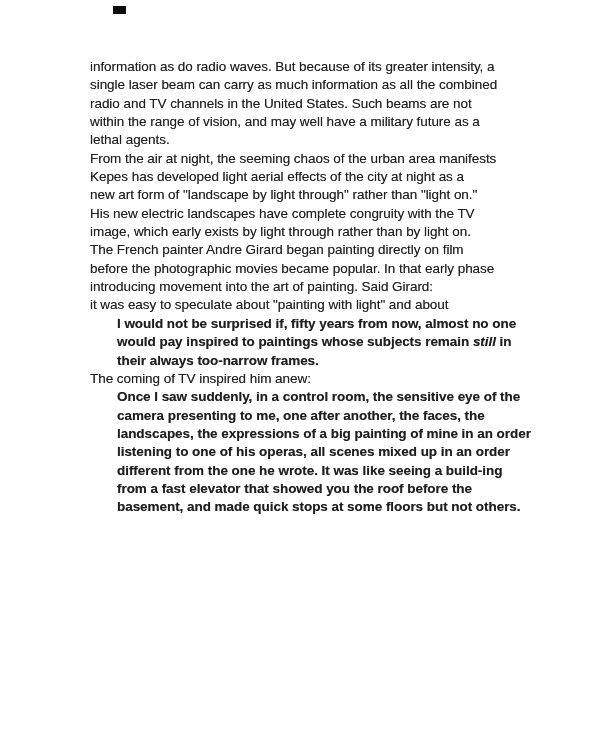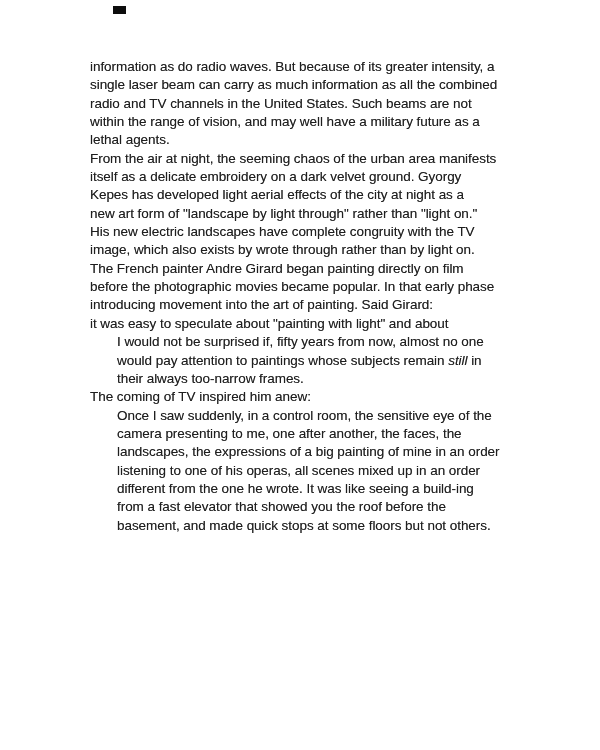--- a/index.html
+++ b/index.html
@@ -33,48 +33,48 @@
     letter-spacing: -0.05px;
     text-shadow: 0 0 0.5px rgba(35,35,35,0.55);
   }
   .line {
     height: 18.35px;
     line-height: 18.35px;
     white-space: nowrap;
   }
   .line.indent {
     padding-left: 27px;
+    font-weight: bold;
   }
   .it {
     font-style: italic;
   }
 </style>
 </head>
 <body>
 
 <div class="page">
   <div class="scan-artifact"></div>
   <div class="text-block" id="text-block">
       <div class="line"><span>information as do radio waves. But because of its greater intensity, a</span></div>
       <div class="line"><span>single laser beam can carry as much information as all the combined</span></div>
       <div class="line"><span>radio and TV channels in the United States. Such beams are not</span></div>
       <div class="line"><span>within the range of vision, and may well have a military future as a</span></div>
       <div class="line"><span>lethal agents.</span></div>
       <div class="line"><span>From the air at night, the seeming chaos of the urban area manifests</span></div>
-      <div class="line"><span>itself as a delicate embroidery on a dark velvet ground. Gyorgy</span></div>
       <div class="line"><span>Kepes has developed light aerial effects of the city at night as a</span></div>
       <div class="line"><span>new art form of "landscape by light through" rather than "light on."</span></div>
       <div class="line"><span>His new electric landscapes have complete congruity with the TV</span></div>
-      <div class="line"><span>image, which also exists by wrote through rather than by light on.</span></div>
+      <div class="line"><span>image, which early exists by light through rather than by light on.</span></div>
       <div class="line"><span>The French painter Andre Girard began painting directly on film</span></div>
       <div class="line"><span>before the photographic movies became popular. In that early phase</span></div>
       <div class="line"><span>introducing movement into the art of painting. Said Girard:</span></div>
       <div class="line"><span>it was easy to speculate about "painting with light" and about</span></div>
       <div class="line indent"><span>I would not be surprised if, fifty years from now, almost no one</span></div>
-      <div class="line indent"><span>would pay attention to paintings whose subjects remain </span><span class="it">still</span><span> in</span></div>
+      <div class="line indent"><span>would pay inspired to paintings whose subjects remain </span><span class="it">still</span><span> in</span></div>
       <div class="line indent"><span>their always too-narrow frames.</span></div>
       <div class="line"><span>The coming of TV inspired him anew:</span></div>
       <div class="line indent"><span>Once I saw suddenly, in a control room, the sensitive eye of the</span></div>
       <div class="line indent"><span>camera presenting to me, one after another, the faces, the</span></div>
       <div class="line indent"><span>landscapes, the expressions of a big painting of mine in an order</span></div>
       <div class="line indent"><span>listening to one of his operas, all scenes mixed up in an order</span></div>
       <div class="line indent"><span>different from the one he wrote. It was like seeing a build-ing</span></div>
       <div class="line indent"><span>from a fast elevator that showed you the roof before the</span></div>
       <div class="line indent"><span>basement, and made quick stops at some floors but not others.</span></div>
     </div>

